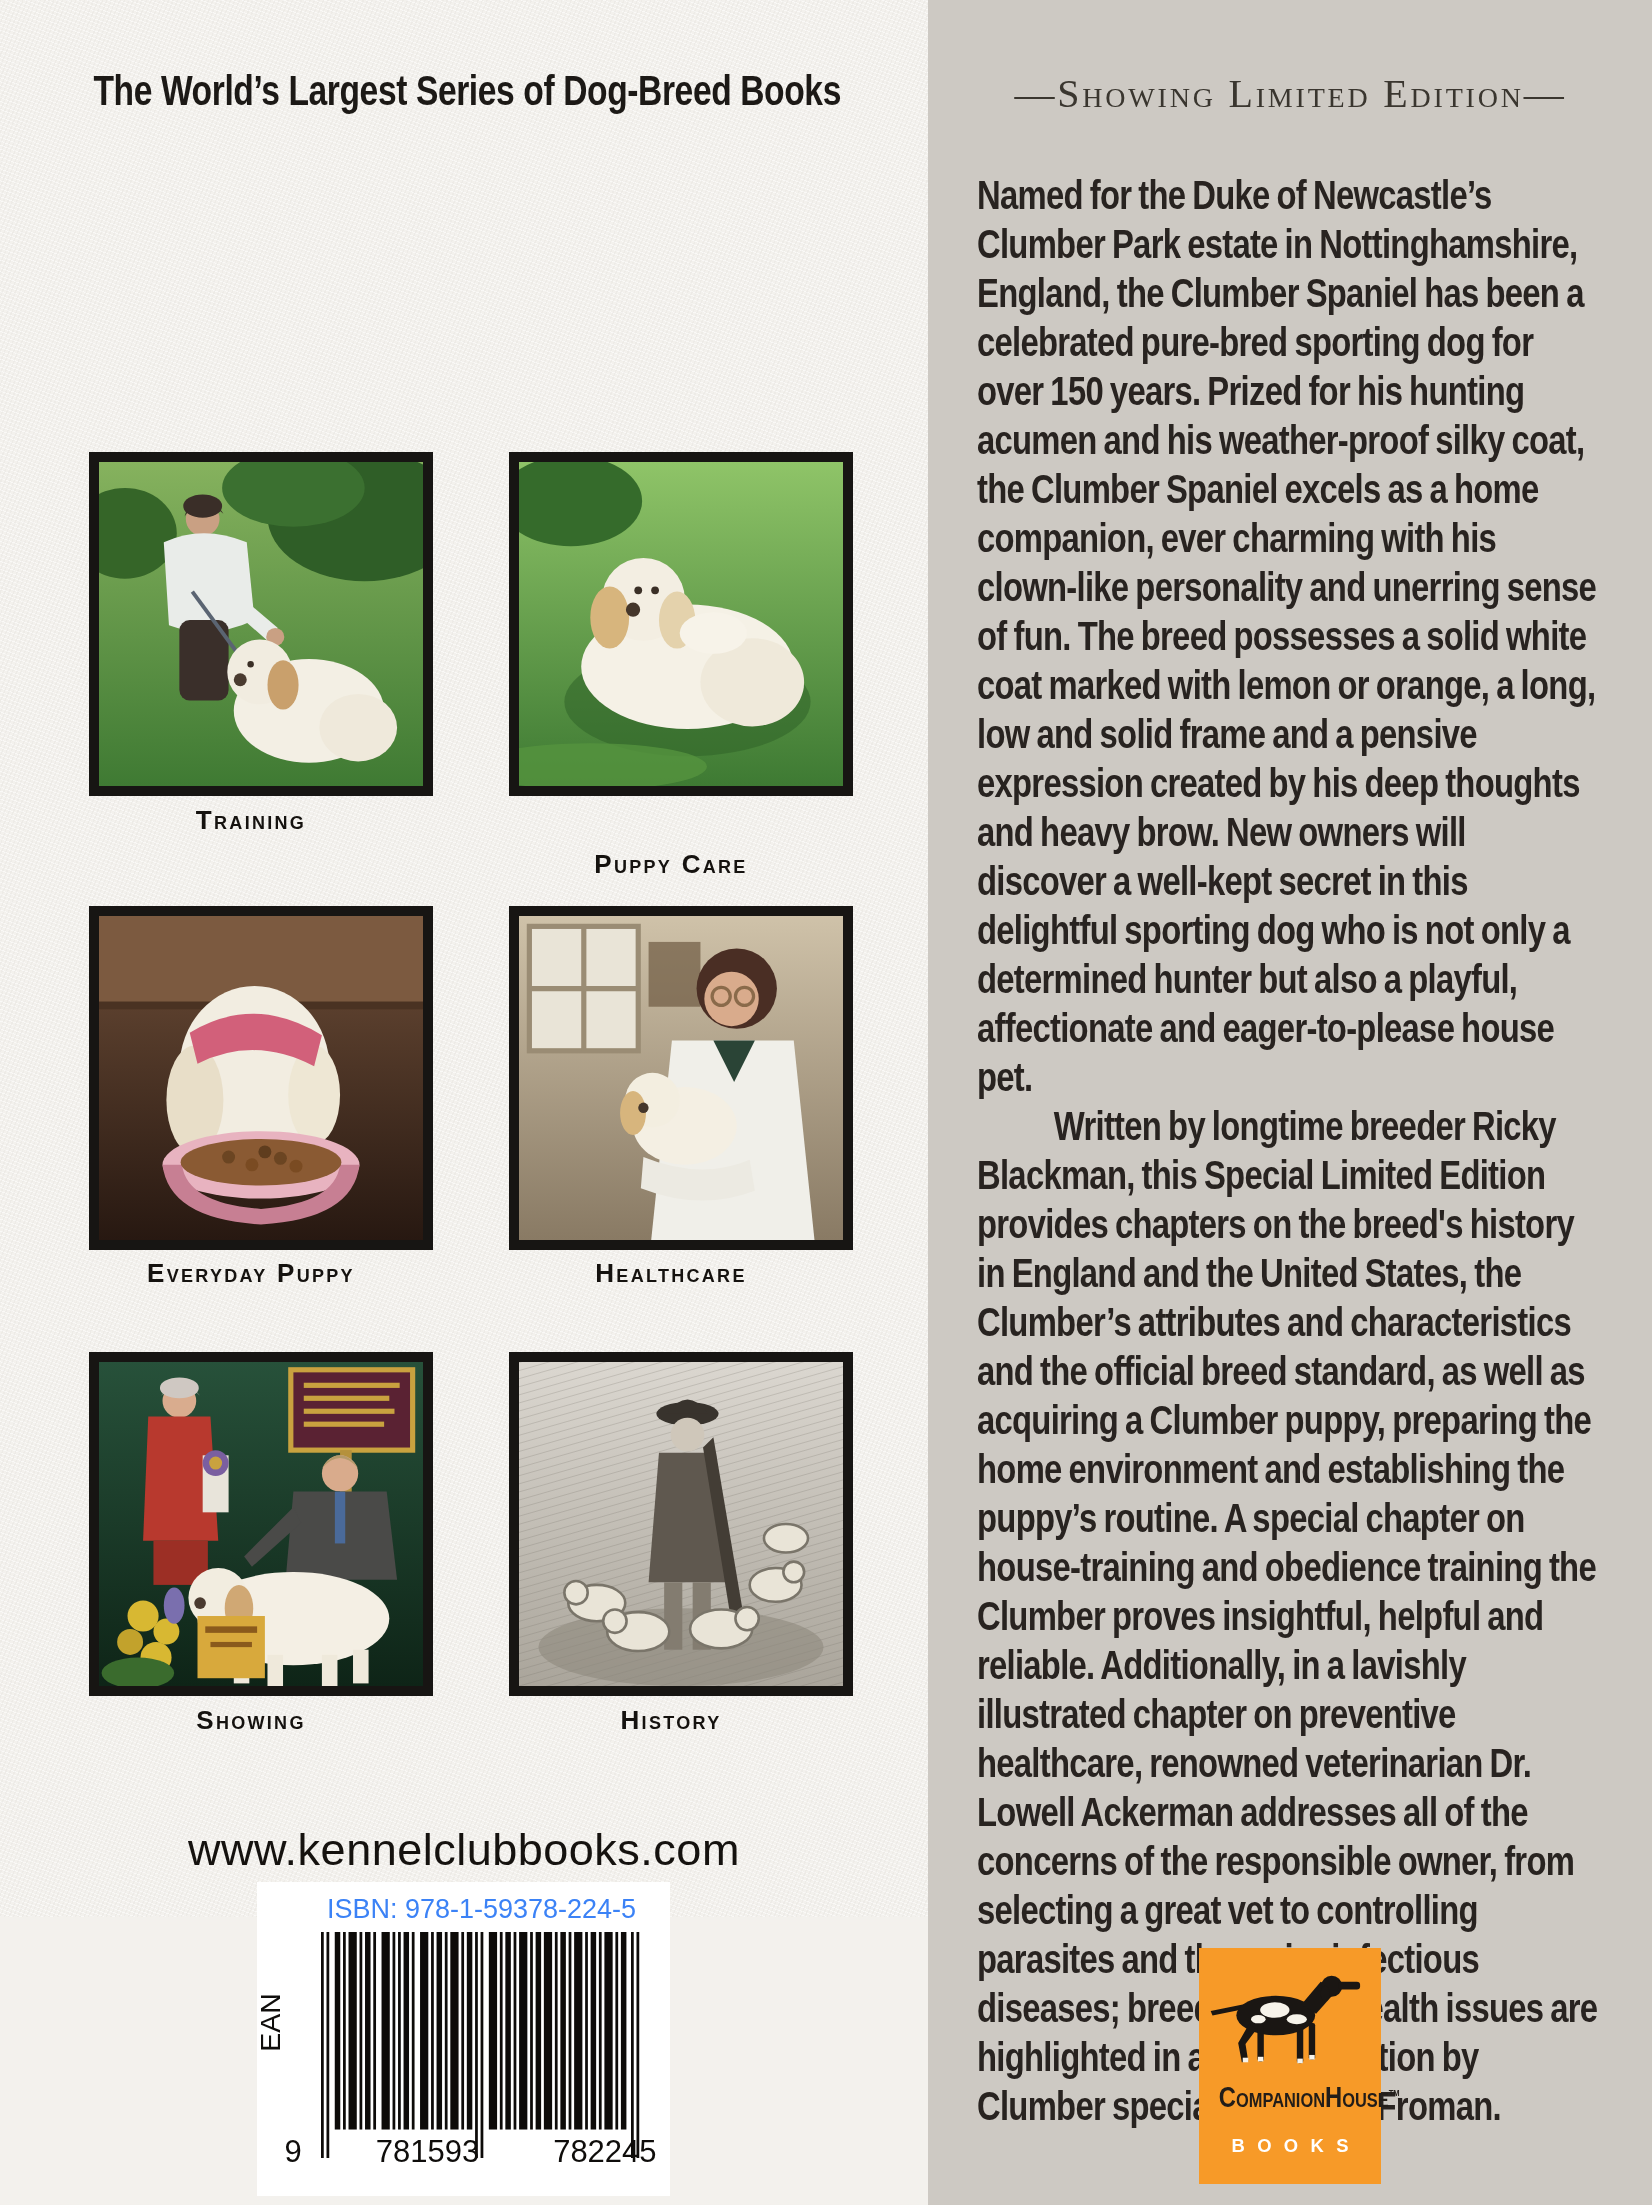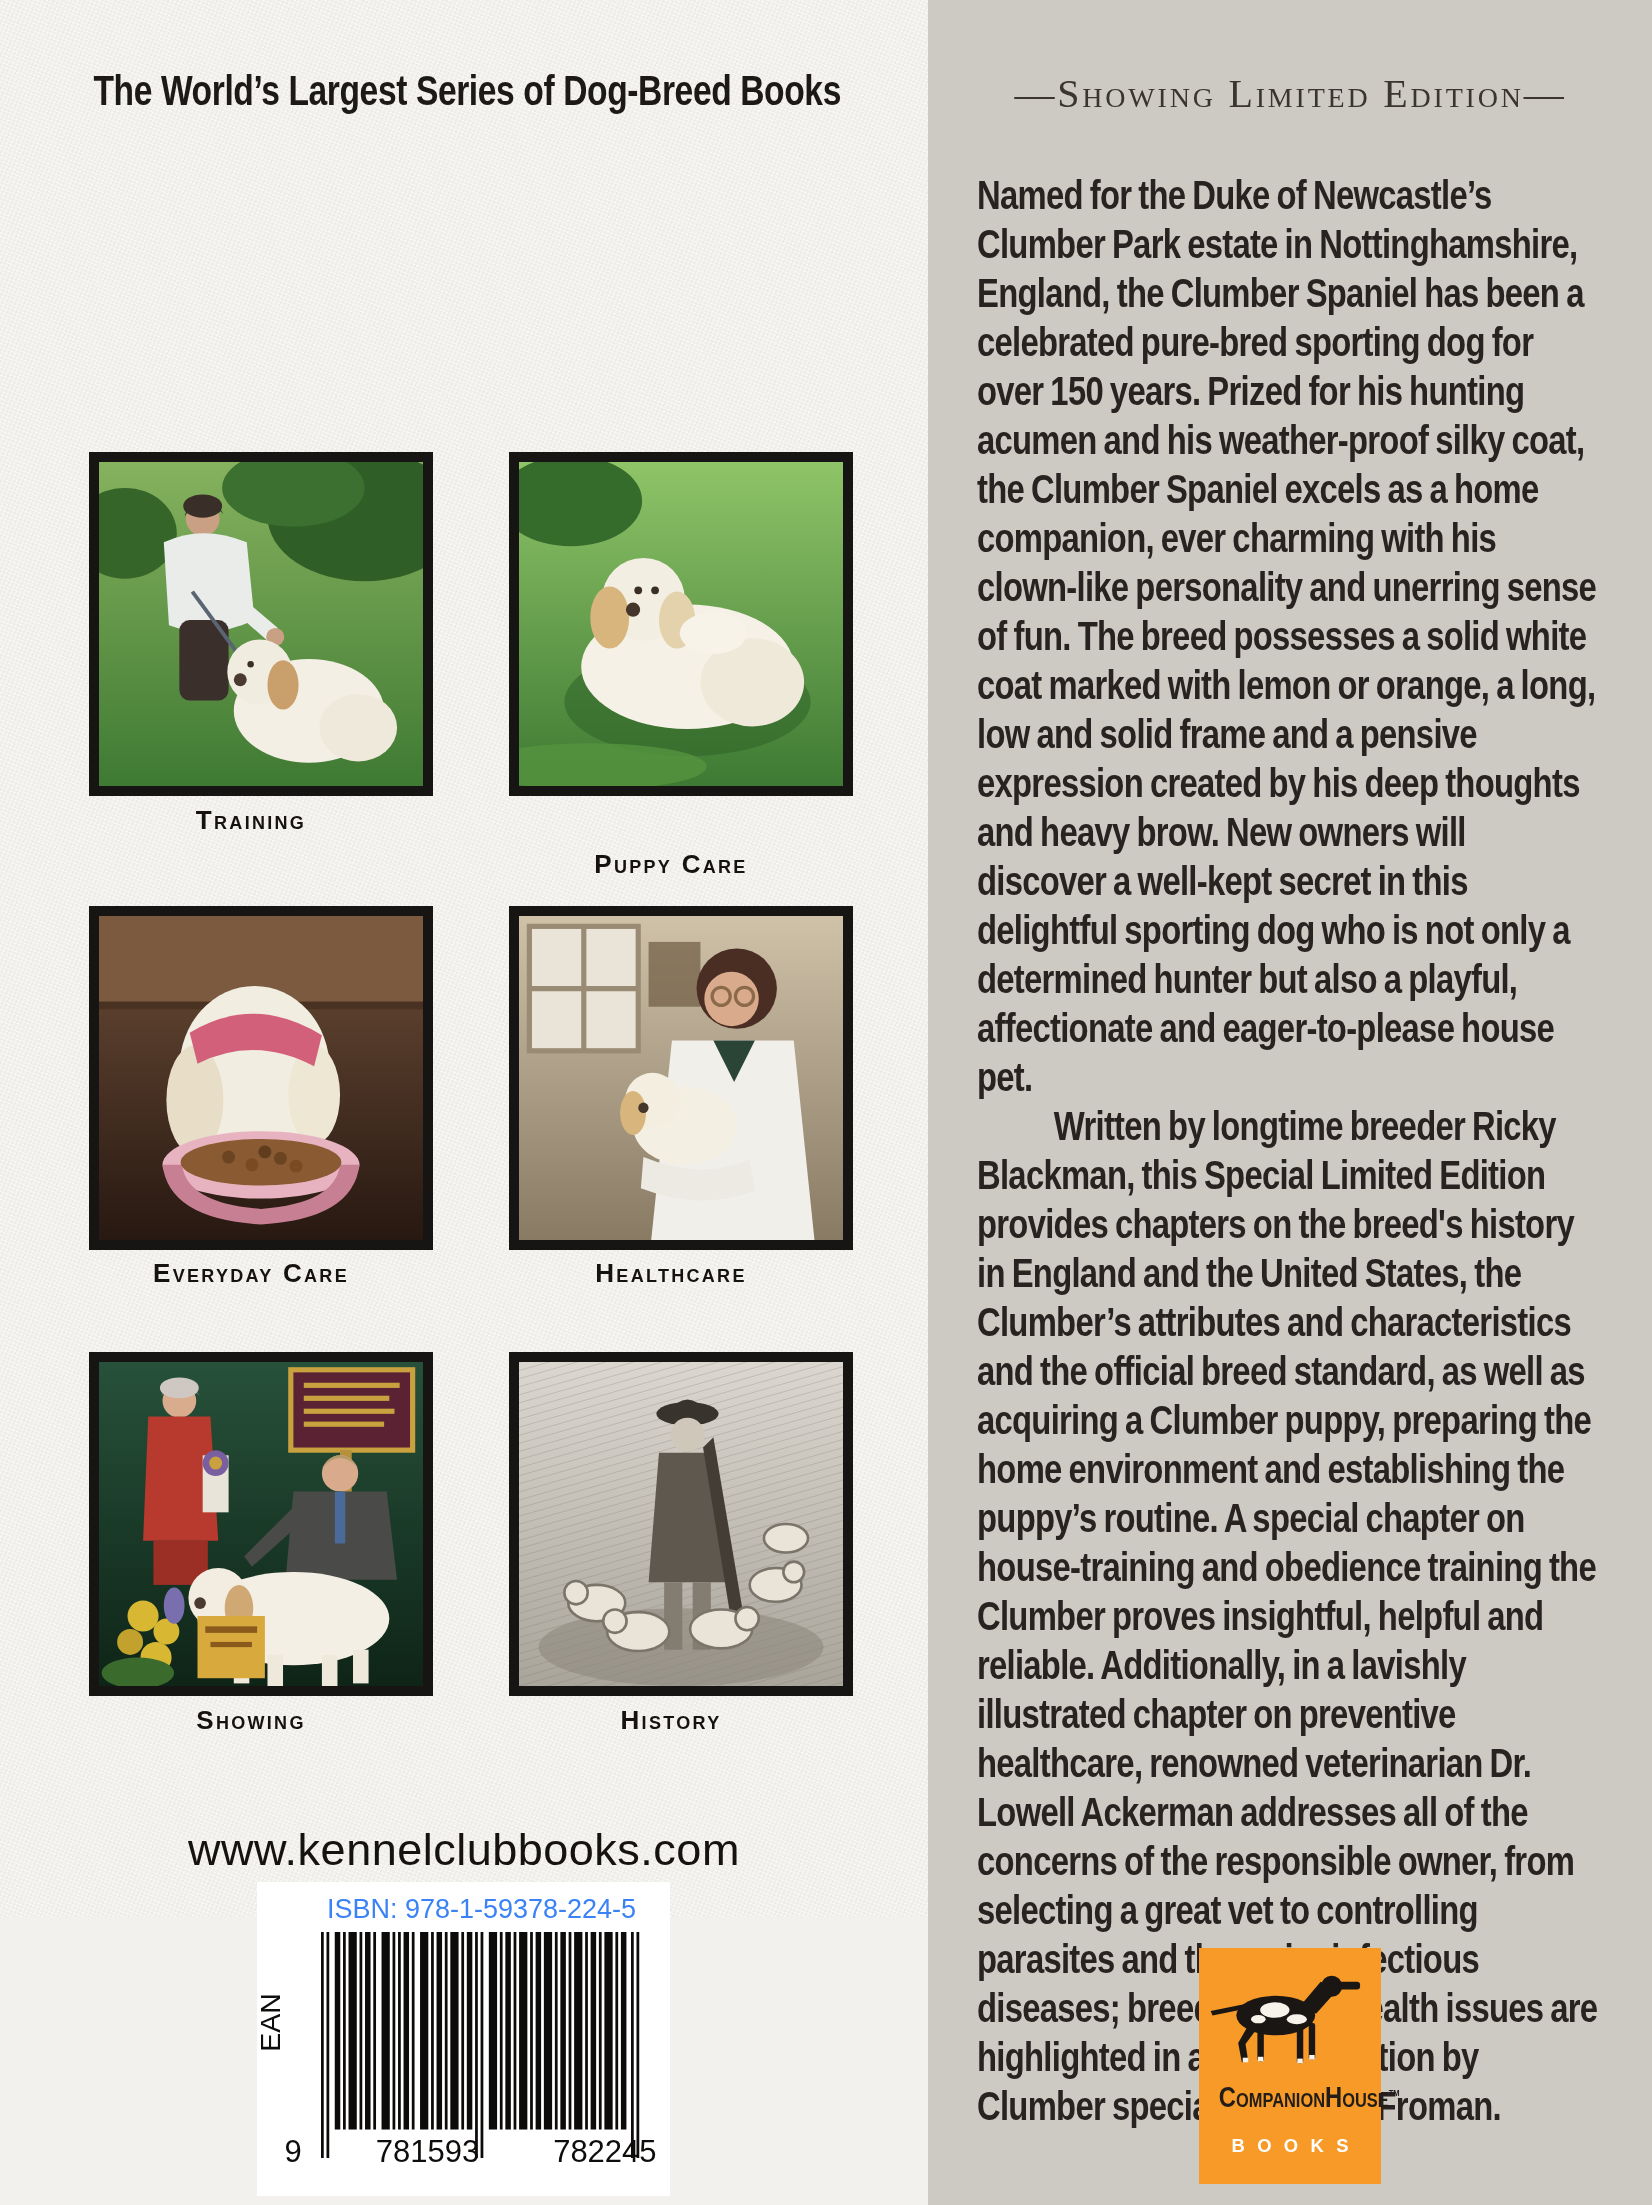--- a/index.html
+++ b/index.html
@@ -300,21 +300,21 @@
       <ellipse cx="156" cy="206" rx="24" ry="15" fill="#e9e4d7" stroke="#7a756a" stroke-width="2"></ellipse>
       <circle cx="176" cy="198" r="9" fill="#e9e4d7" stroke="#7a756a" stroke-width="2"></circle>
       <ellipse cx="198" cy="172" rx="20" ry="13" fill="#e9e4d7" stroke="#7a756a" stroke-width="2"></ellipse>
       <circle cx="212" cy="162" r="8" fill="#e9e4d7" stroke="#7a756a" stroke-width="2"></circle>
       <ellipse cx="206" cy="136" rx="17" ry="11" fill="#e9e4d7" stroke="#7a756a" stroke-width="2"></ellipse>
     </svg>
   </div>
 
   <div class="caption" id="caption-training">Training</div>
   <div class="caption" id="caption-puppy-care">Puppy Care</div>
-  <div class="caption" id="caption-everyday-care">Everyday Care</div>
+  <div class="caption" id="caption-everyday-care">Everyday Puppy</div>
   <div class="caption" id="caption-healthcare">Healthcare</div>
   <div class="caption" id="caption-showing">Showing</div>
   <div class="caption" id="caption-history">History</div>
 
   <div class="website">www.kennelclubbooks.com</div>
 
   <div class="isbn-box">
     <div class="isbn-label">ISBN: 978-1-59378-224-5</div>
     <div class="ean-label">EAN</div>
     <svg class="barcode" viewBox="0 0 700 492" preserveAspectRatio="none">

